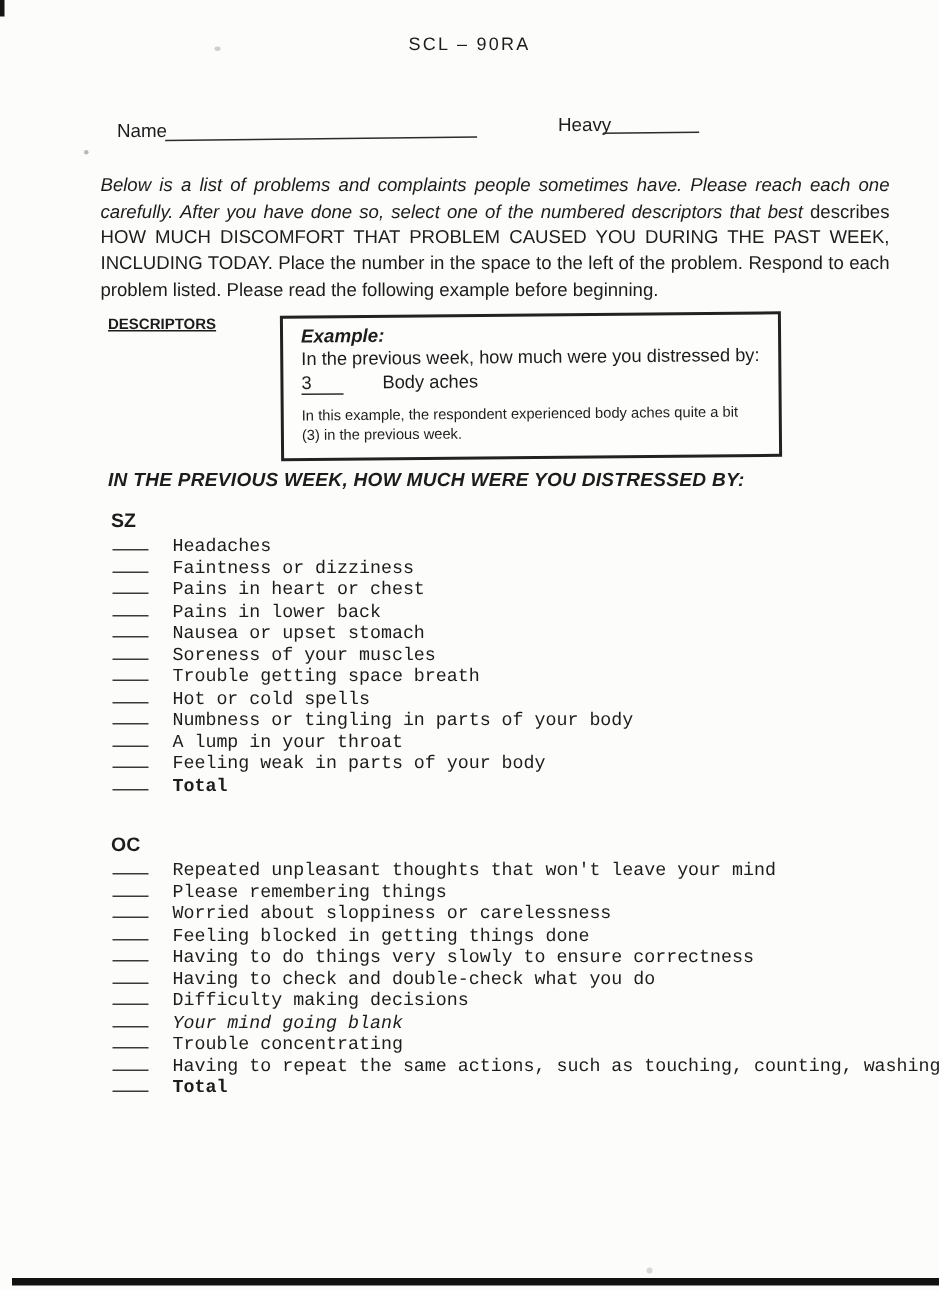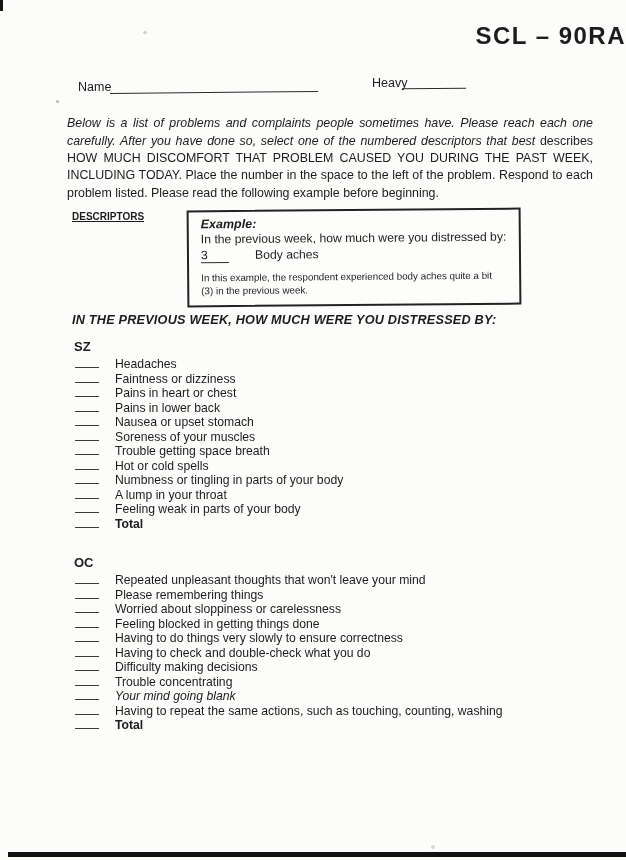--- a/index.html
+++ b/index.html
@@ -4,22 +4,22 @@
 <style>
   html,body { margin:0; padding:0; background:#e8e8e8; }
   .page {
     position:relative; width:626px; height:860px; margin:0 auto;
     background:#fcfcfb; overflow:hidden; color:#1c1c1c;
     font-family:"Liberation Sans", sans-serif;
   }
   .abs { position:absolute; }
 
   
-  .title { top:22px; left:0; right:0; text-align:right;
-    font-size:24px; font-weight:bold; letter-spacing:1.5px; }
+  .title { top:22px; left:0; right:0; text-align:center;
+    font-size:12px; font-weight:normal; letter-spacing:1.5px; }
 
   
   .name-label { top:80px; left:78px; font-size:12.5px; }
   .name-line  { top:78px; left:110px; width:208px; height:14px;
     border-bottom:1.6px solid #2c2c2c; transform:rotate(-0.6deg); }
   .date-label { top:76px; left:372px; font-size:12.5px; }
   .date-line  { top:74px; left:402px; width:64px; height:14px;
     border-bottom:1.6px solid #2c2c2c; transform:rotate(-0.6deg); }
 
   
@@ -51,21 +51,21 @@
 
   
   .scale-code { font-size:13px; font-weight:bold; }
   .sz-code   { top:339px; left:74px; }
   .sz-items  { top:354px; left:75px; }
   .oc-code   { top:555px; left:74px; }
   .oc-items  { top:570px; left:75px; }
   .item-row { height:14.5px; white-space:nowrap; }
   .blank { display:inline-block; width:24px; height:11px;
     border-bottom:1.5px solid #3a3a3a; margin-right:16px; }
-  .item-label { font-size:12.2px; }
+  .item-label { font-size:12.2px;font-family:Liberation Mono, monospace; }
   .item-label.bold { font-weight:bold; }
   .item-label i { font-style:italic; }
 
   
   .corner-mark { top:0; left:0; width:3px; height:11px; background:#151515; }
   .bottom-band { top:852px; left:8px; width:618px; height:5px; background:#111; }
   .speck { border-radius:50%; }
   .speck1 { top:100px; left:56px; width:3px; height:3px; background:#b9b9b6; }
   .speck2 { top:31px; left:143px; width:4px; height:3px; background:#cfcfcc; }
   .speck3 { top:845px; left:431px; width:4px; height:4px; background:#d8d8d5; }
@@ -122,20 +122,20 @@
 
   <div class="abs scale-code oc-code">OC</div>
   <div class="abs oc-items">
       <div class="item-row"><span class="blank"></span><span class="item-label">Repeated unpleasant thoughts that won't leave your mind</span></div>
       <div class="item-row"><span class="blank"></span><span class="item-label">Please remembering things</span></div>
       <div class="item-row"><span class="blank"></span><span class="item-label">Worried about sloppiness or carelessness</span></div>
       <div class="item-row"><span class="blank"></span><span class="item-label">Feeling blocked in getting things done</span></div>
       <div class="item-row"><span class="blank"></span><span class="item-label">Having to do things very slowly to ensure correctness</span></div>
       <div class="item-row"><span class="blank"></span><span class="item-label">Having to check and double-check what you do</span></div>
       <div class="item-row"><span class="blank"></span><span class="item-label">Difficulty making decisions</span></div>
+      <div class="item-row"><span class="blank"></span><span class="item-label"><i>Your mind going blank</i></span></div>
       <div class="item-row"><span class="blank"></span><span class="item-label">Trouble concentrating</span></div>
-      <div class="item-row"><span class="blank"></span><span class="item-label"><i>Your mind going blank</i></span></div>
       <div class="item-row"><span class="blank"></span><span class="item-label">Having to repeat the same actions, such as touching, counting, washing</span></div>
       <div class="item-row"><span class="blank"></span><span class="item-label bold">Total</span></div>
     </div>
 
   <div class="abs bottom-band"></div>
 </div>
 
 </body></html>

